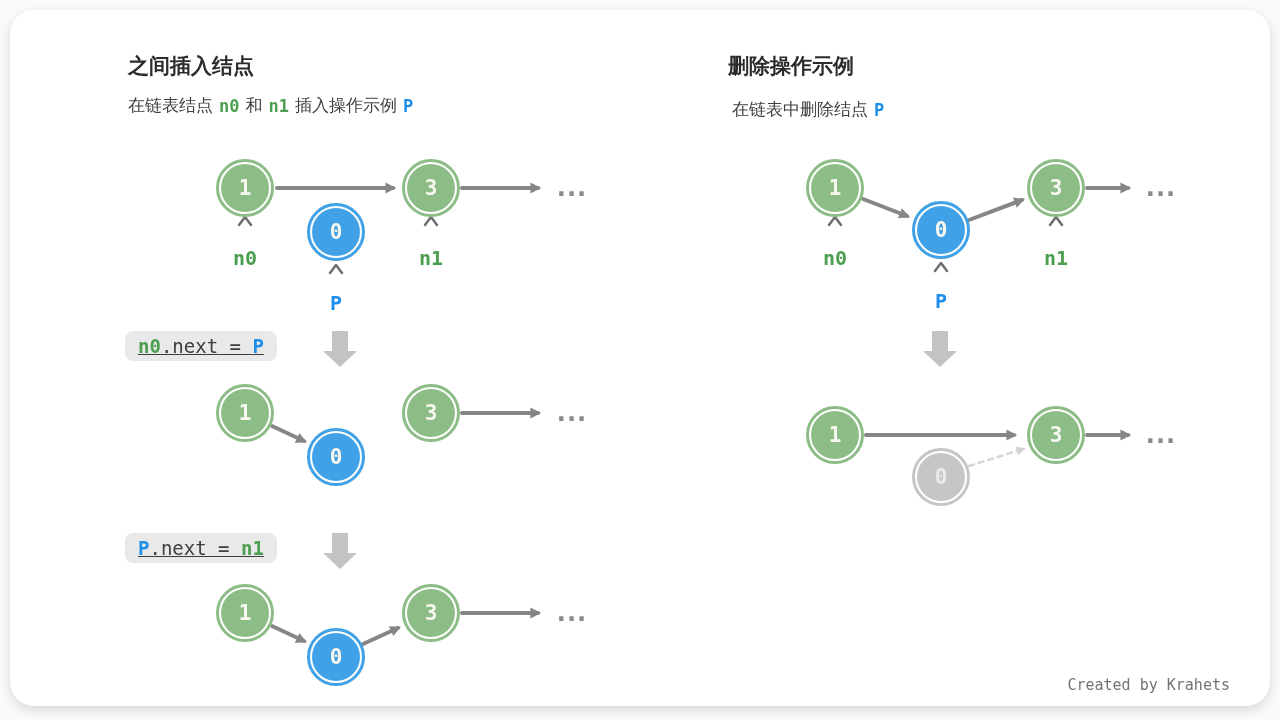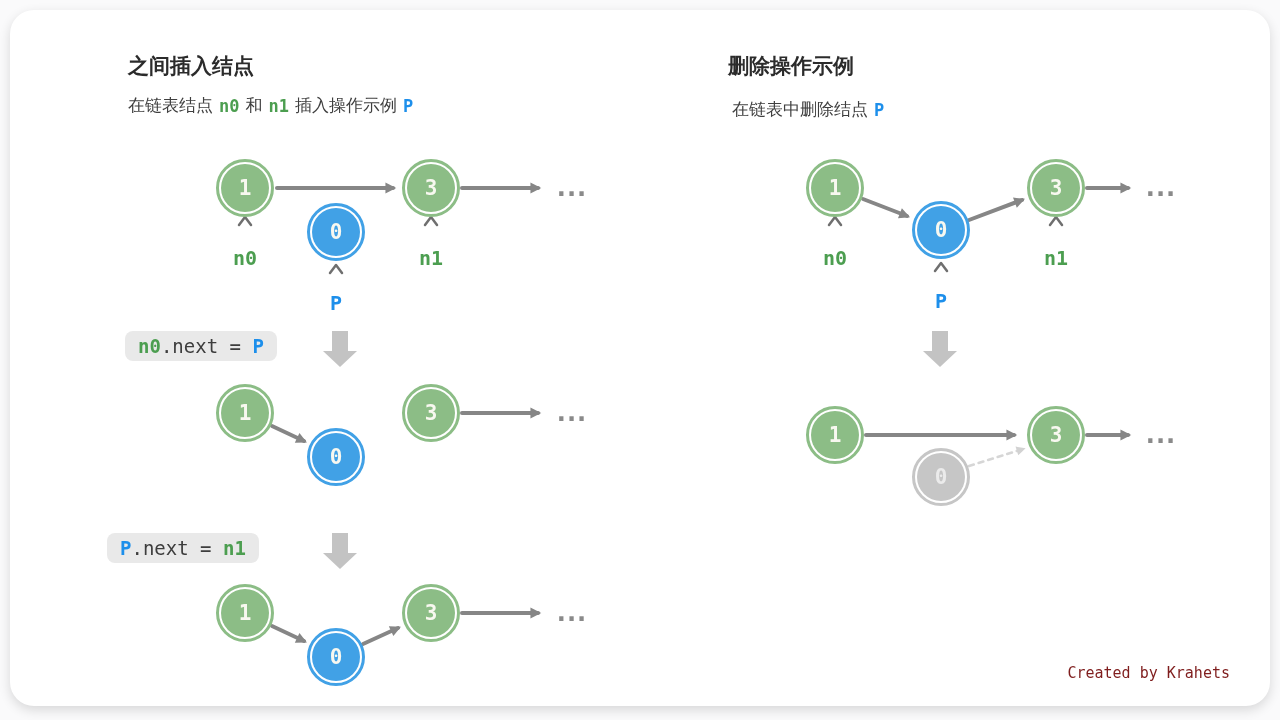--- a/index.html
+++ b/index.html
@@ -23,26 +23,26 @@
   .green{--c:#8cbd86;}
   .blue{--c:#41a1e6;}
   .grayed{--c:#c6c6c6;}
   .grayed .num{color:#ebebeb;}
 
   .nlabel{font:700 20px "DejaVu Sans Mono",monospace;}
 
   .dots{font:700 24px "DejaVu Sans",sans-serif;color:#8a8a8a;letter-spacing:1px;}
 
   .codebox{position:absolute;background:#e9e9e9;border-radius:8px;padding:4px 13px;
-           font:500 19px "DejaVu Sans Mono",monospace;color:#3d3d3d;white-space:pre;}
+           font:500 19px "DejaVu Sans Mono",monospace;color:#3d3d3d;white-space:pre;text-decoration:underline;}
   .codebox .cg,.codebox .cb{font-weight:700;}
 
   .overlay{position:absolute;inset:0;width:1280px;height:720px;pointer-events:none;}
 
-  .footer{position:absolute;right:40px;bottom:24px;font:400 15px "DejaVu Sans Mono",monospace;color:#7f1d1d;}
+  .footer{position:absolute;right:40px;bottom:12px;font:400 15px "DejaVu Sans Mono",monospace;color:#737373;}
 </style>
 </head>
 <body>
 
 <div class="canvas">
 
   <svg class="overlay" viewBox="0 0 1280 720">
     <defs>
       <marker id="ah" viewBox="0 0 12 12" refX="8" refY="6" markerWidth="13" markerHeight="13" markerUnits="userSpaceOnUse" orient="auto">
           <path d="M1,1 L11,6 L1,11 Z" fill="#868686"></path>
@@ -114,21 +114,21 @@
         <span class="num">1</span>
       </div>
     <div class="node blue" style="left:297px;top:418px">
         <span class="num">0</span>
       </div>
     <div class="node green" style="left:392px;top:374px">
         <span class="num">3</span>
       </div>
     <span class="ctr dots" style="left:562px;top:403px">...</span>
 
-    <div class="codebox" style="left:97px;top:523px"><span class="cb">P</span><span>.next = </span><span class="cg">n1</span></div>
+    <div class="codebox" style="left:115px;top:523px"><span class="cb">P</span><span>.next = </span><span class="cg">n1</span></div>
 
     <div class="node green" style="left:206px;top:574px">
         <span class="num">1</span>
       </div>
     <div class="node blue" style="left:297px;top:618px">
         <span class="num">0</span>
       </div>
     <div class="node green" style="left:392px;top:574px">
         <span class="num">3</span>
       </div>

